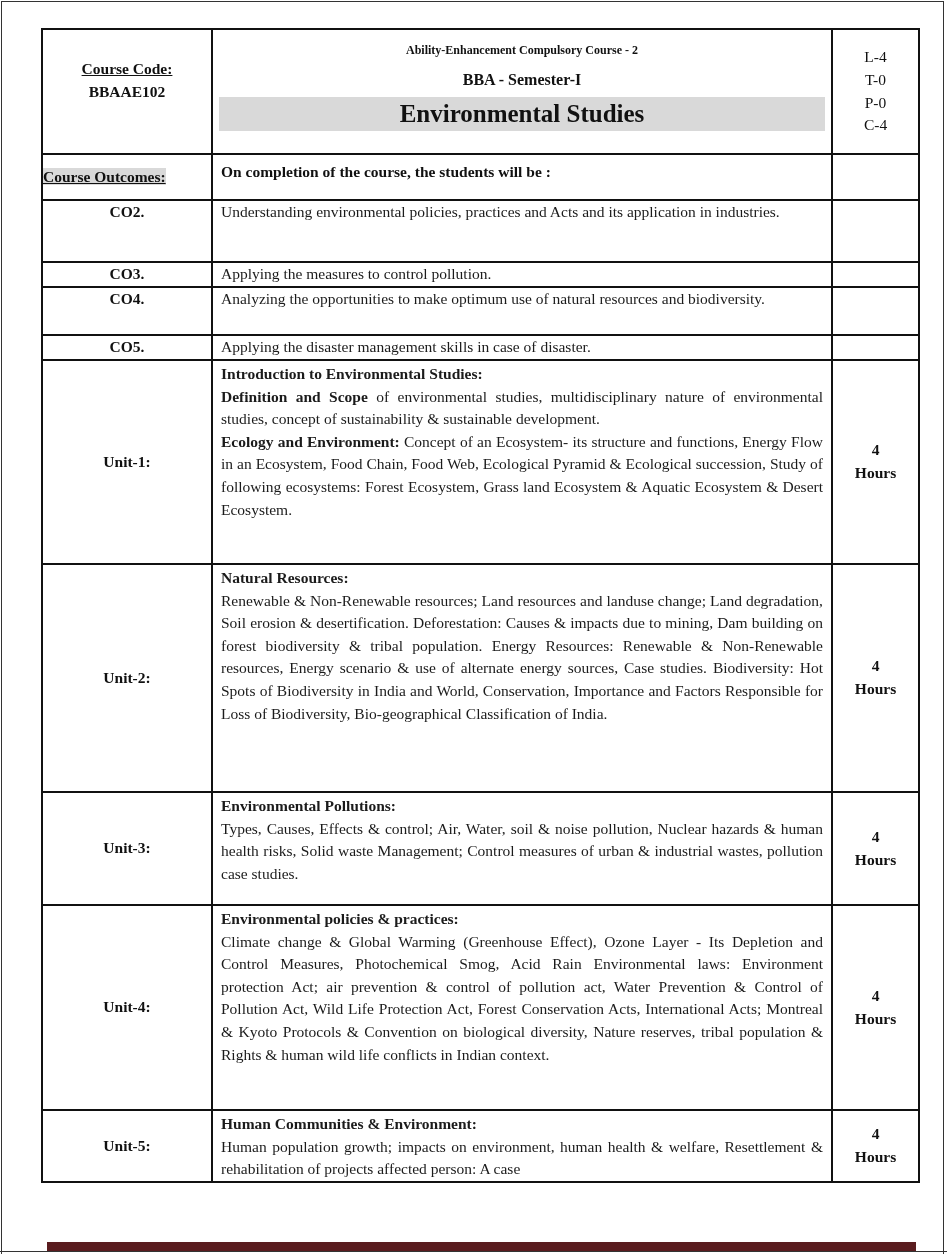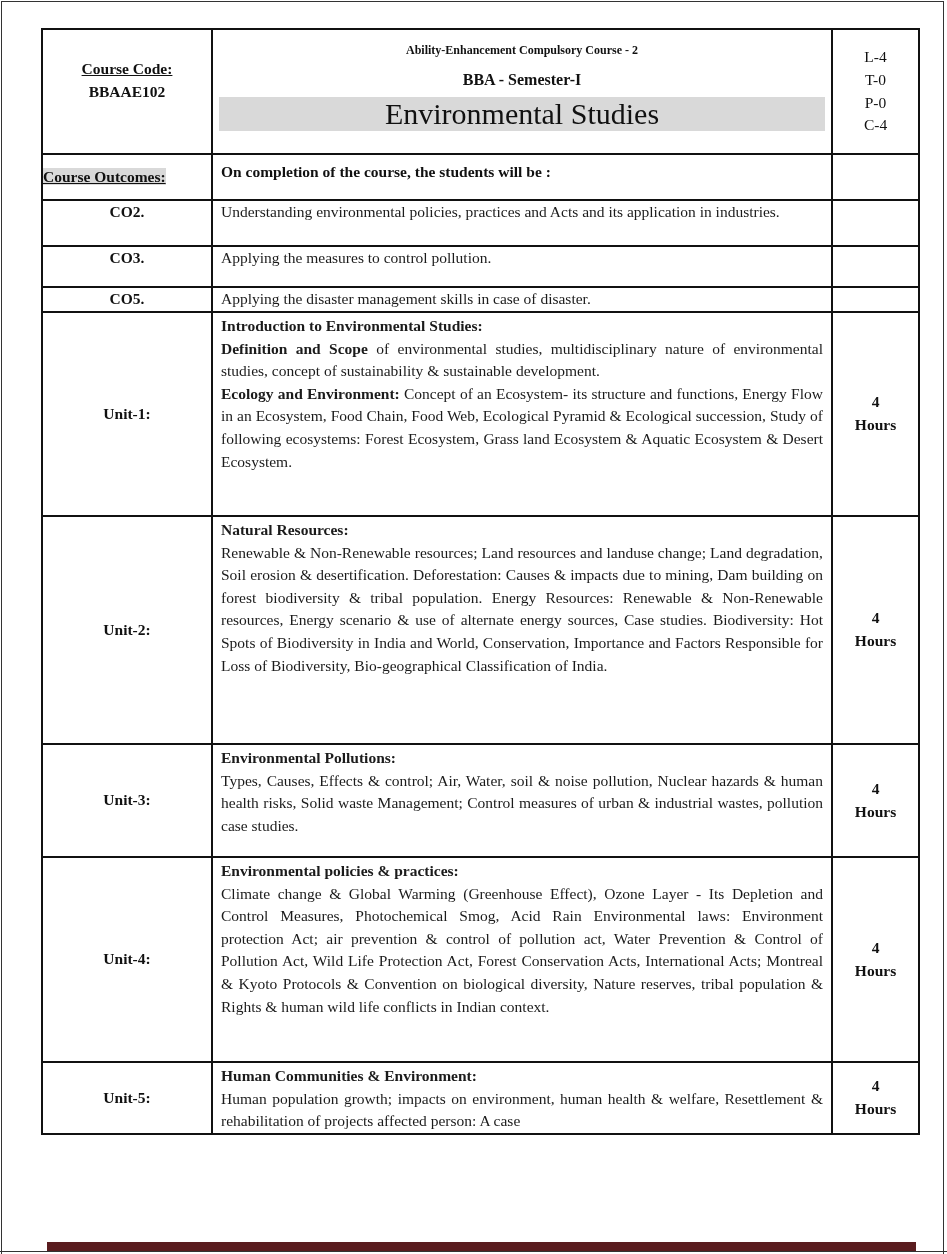--- a/index.html
+++ b/index.html
@@ -32,21 +32,21 @@
   .bold { font-weight: bold; }
 
   
   .code-cell { text-align: center; font-weight: bold; font-size: 16px; line-height: 19px; }
   .code-cell .lbl { text-decoration: underline; display: block; }
   .title-cell { text-align: center; padding: 4px 6px 8px 6px !important; }
   .title-cell .t1 { font-weight: bold; font-size: 12px; line-height: 22px; display: block; margin-top: 2px; }
   .title-cell .t2 { font-weight: bold; font-size: 16px; line-height: 22px; display: block; margin-top: 8px; }
   .title-cell .t3 {
     display: block; margin: 6px 0 12px 0;
-    background: #d9d9d9; font-weight: normal; font-size: 30px; line-height: 34px;
+    background: #d9d9d9; font-weight: bold; font-size: 25px; line-height: 34px;
   }
   .ltpc { text-align: center; font-weight: normal; font-size: 16px; line-height: 22px; }
   .ltpc span { display: block; }
 
   .outcome-head { font-weight: bold; font-size: 18px; padding: 6px 8px 12px 8px !important; vertical-align: top !important; }
   .co-label-head { text-align: left; font-weight: bold; font-size: 16px; line-height: 18px; }
   .co-label-head span { background: #d9d9d9; text-decoration: underline; }
 
   .co-label { text-align: center; font-weight: bold; font-size: 17px; vertical-align: top !important; line-height: 22px; }
   .co-text { text-align: justify; padding: 0 8px 0 8px !important; vertical-align: top !important; line-height: 22px; color: #1b1b1b; }
@@ -98,28 +98,33 @@
   </tr>
 
   <tr style="height:46px">
     <td class="co-label-head">
       <span>Course Outcomes:</span>
     </td>
     <td class="outcome-head">On completion of the course, the students will be :</td>
     <td></td>
   </tr>
 
-  <tr style="height:46px">
+  <tr style="height:62px">
     <td class="co-label">CO2.</td>
     <td class="co-text">Understanding  environmental policies, practices and Acts and its application in industries.</td>
     <td></td>
   </tr>
-  <tr style="height:41px">
+  <tr style="height:25px">
     <td class="co-label">CO3.</td>
     <td class="co-text">Applying the measures to control pollution.</td>
+    <td></td>
+  </tr>
+  <tr style="height:48px">
+    <td class="co-label">CO4.</td>
+    <td class="co-text">Analyzing the opportunities to make optimum use of natural resources and biodiversity.</td>
     <td></td>
   </tr>
   <tr style="height:25px">
     <td class="co-label">CO5.</td>
     <td class="co-text">Applying the disaster management skills in case of disaster.</td>
     <td></td>
   </tr>
 
 
   <tr style="height:204px">

